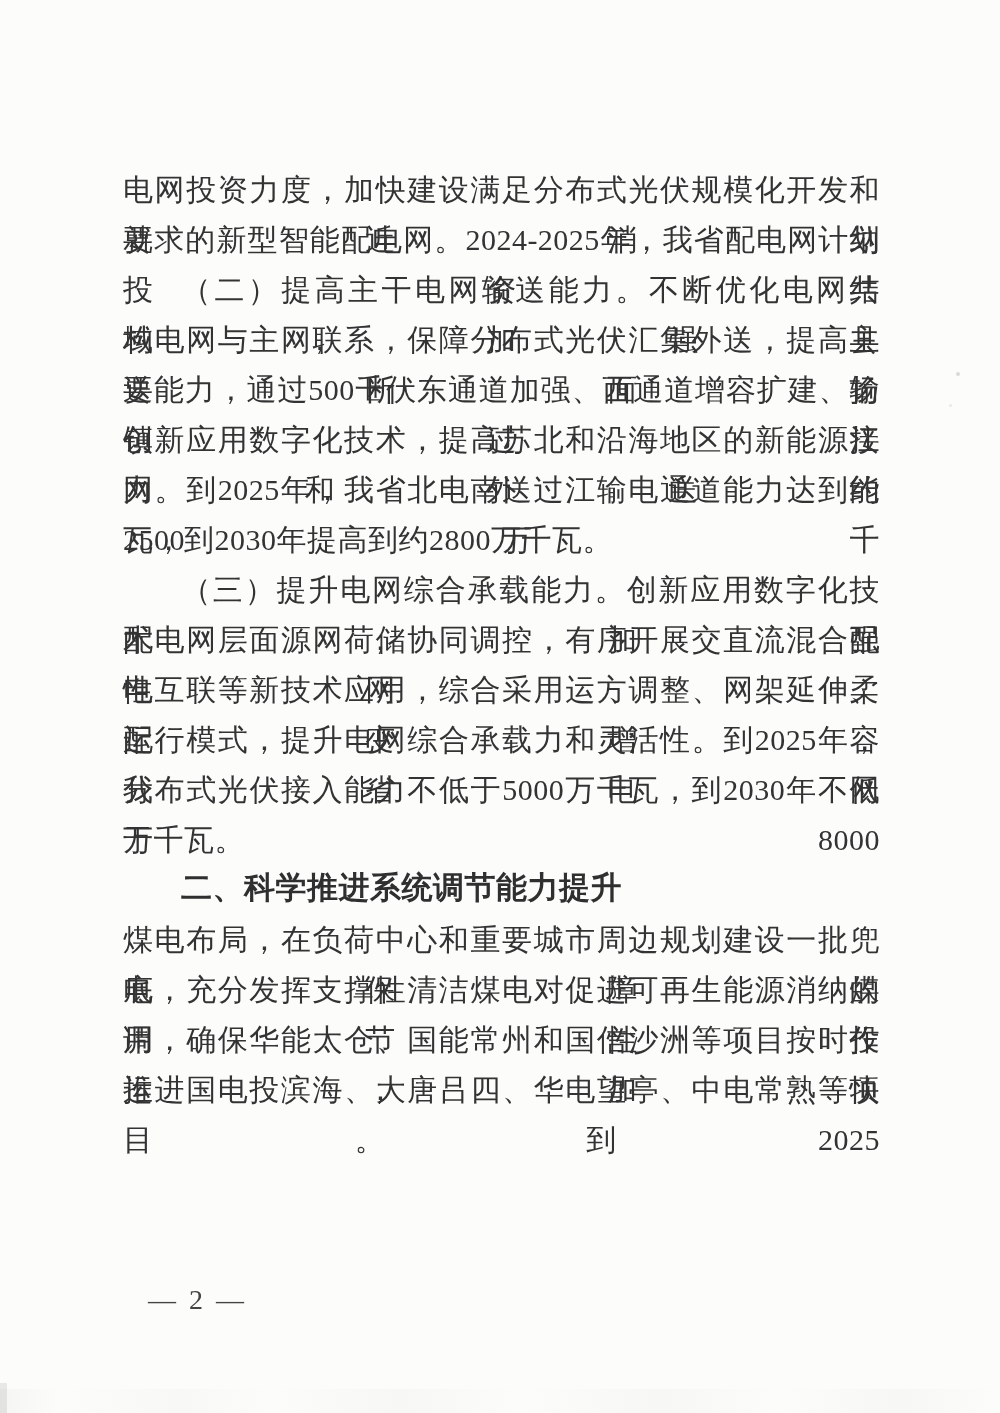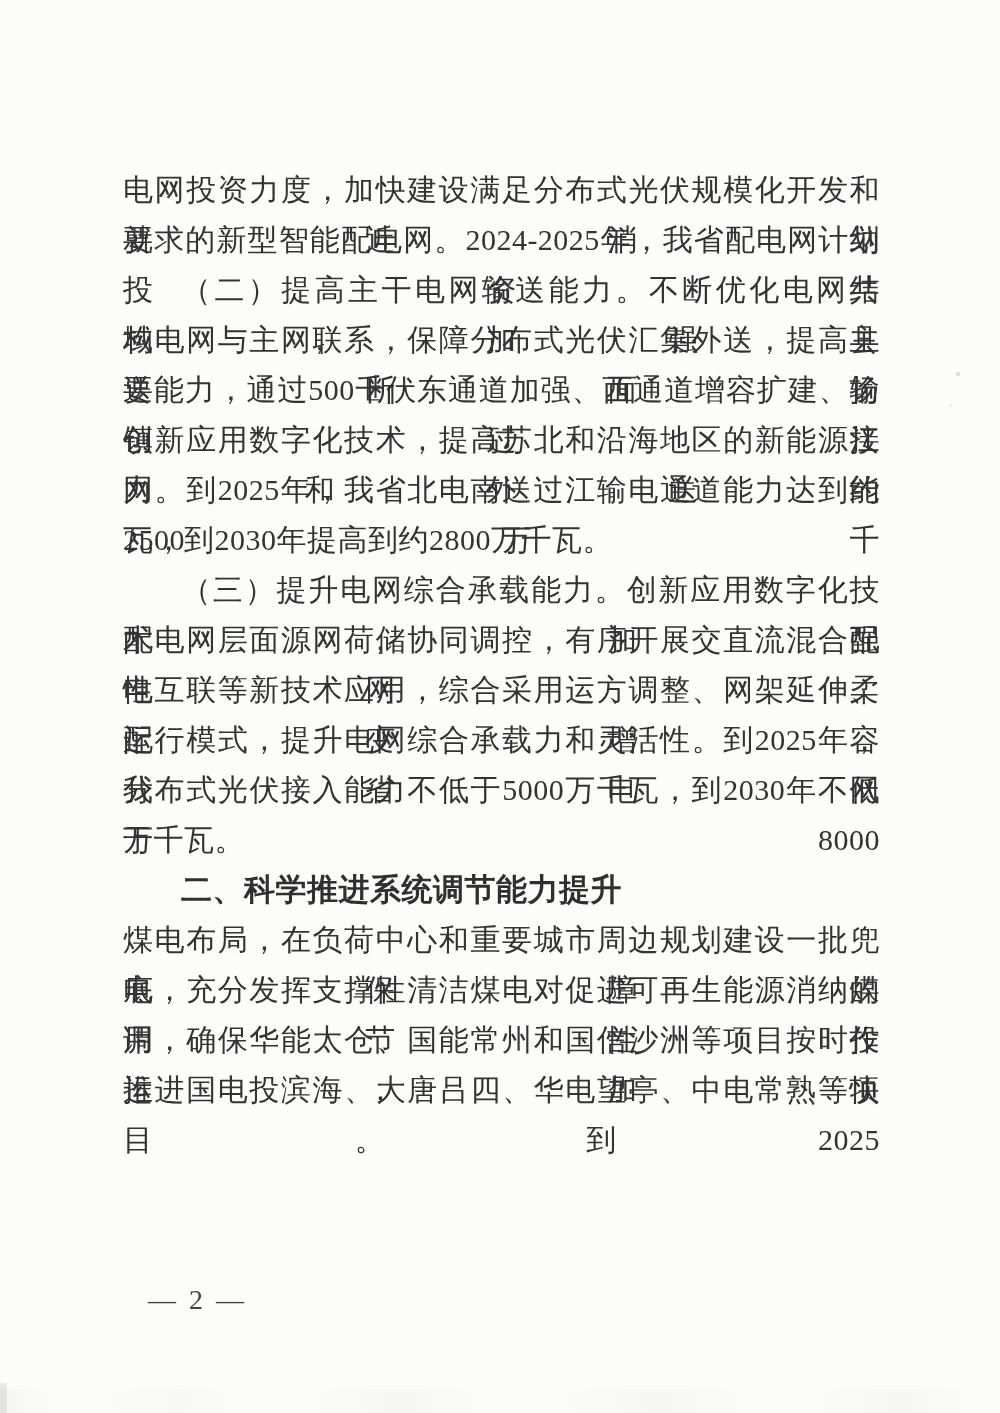--- a/index.html
+++ b/index.html
@@ -40,21 +40,21 @@
     white-space:nowrap;
   }
   .line.fill{
     text-align-last:justify;
     white-space:normal;
   }
   .line.first{
     text-indent:58px;
   }
   .line.heading{
-    font-family:Liberation Sans, sans-serif;
+    font-family:Liberation Mono, monospace;
     font-weight:700;
     font-size:31px;
     color:var(--heading-color);
     text-align-last:left;
     white-space:nowrap;
   }
   .footer{
     position:absolute;
     left:148px;
     top:1284px;

